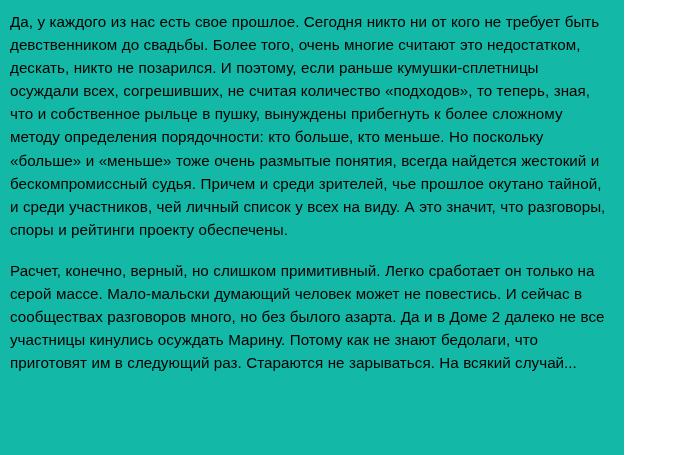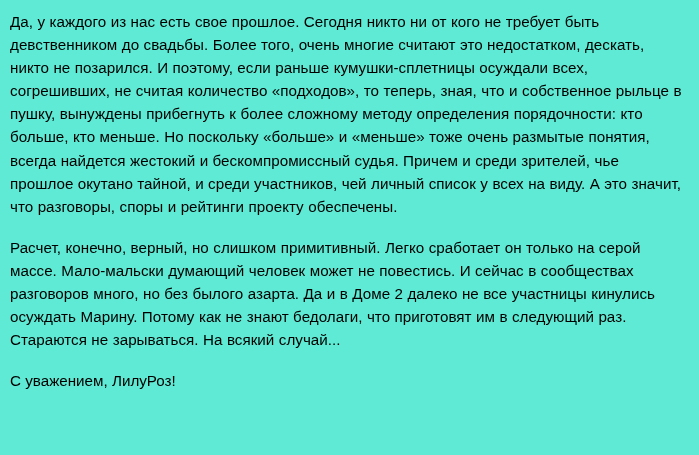--- a/index.html
+++ b/index.html
@@ -8,24 +8,24 @@
     background: #ffffff;
   }
   body {
     width: 699px;
     height: 455px;
     overflow: hidden;
     font-family: "Liberation Sans", sans-serif;
   }
   .article {
     box-sizing: border-box;
-    width: 699px;
+    width: 624px;
     height: 455px;
     padding: 10px 14px 0 10px;
-    background: #5eead4;
+    background: #14b8a6;
   }
   .para {
     margin: 0 0 18px 0;
     font-size: 15.2px;
     line-height: 1.52;
     color: #000000;
     text-align: left;
     letter-spacing: 0.02px;
     word-spacing: 0.2px;
   }
@@ -38,14 +38,13 @@
     line-height: 1.52;
     color: #000000;
   }
 </style>
 </head>
 <body>
 
 <div class="article">
   <p class="para">Да, у каждого из нас есть свое прошлое. Сегодня никто ни от кого не требует быть девственником до свадьбы. Более того, очень многие считают это недостатком, дескать, никто не позарился. И поэтому, если раньше кумушки-сплетницы осуждали всех, согрешивших, не считая количество «подходов», то теперь, зная, что и собственное рыльце в пушку, вынуждены прибегнуть к более сложному методу определения порядочности: кто больше, кто меньше. Но поскольку «больше» и «меньше» тоже очень размытые понятия, всегда найдется жестокий и бескомпромиссный судья. Причем и среди зрителей, чье прошлое окутано тайной, и среди участников, чей личный список у всех на виду. А это значит, что разговоры, споры и рейтинги проекту обеспечены.</p>
   <p class="para">Расчет, конечно, верный, но слишком примитивный. Легко сработает он только на серой массе. Мало-мальски думающий человек может не повестись. И сейчас в сообществах разговоров много, но без былого азарта. Да и в Доме 2 далеко не все участницы кинулись осуждать Марину. Потому как не знают бедолаги, что приготовят им в следующий раз. Стараются не зарываться. На всякий случай...</p>
-  <p class="signature">С уважением, ЛилуРоз!</p>
 </div>
 
 </body></html>

